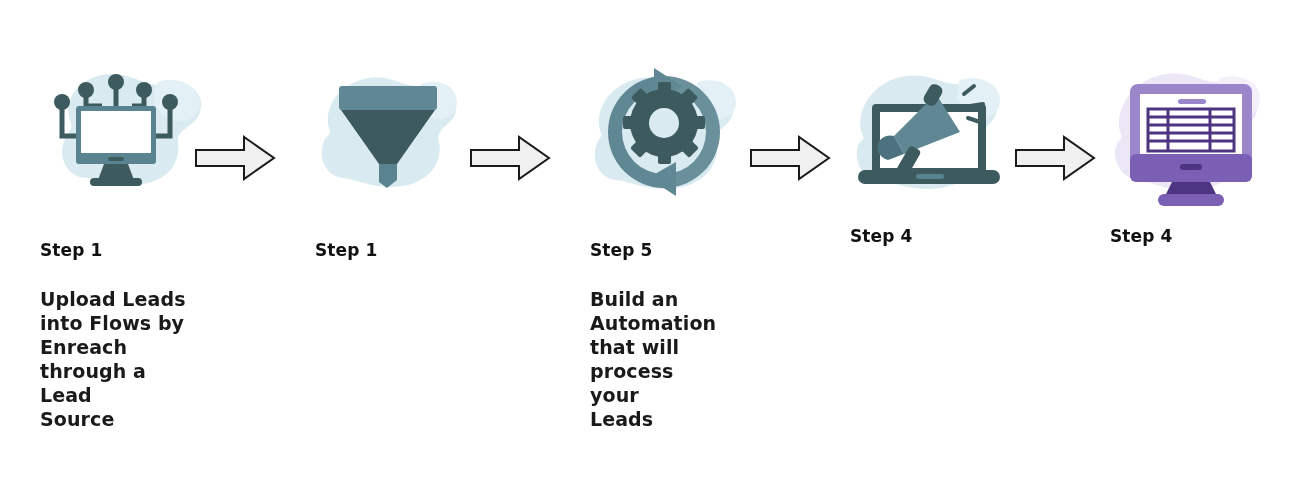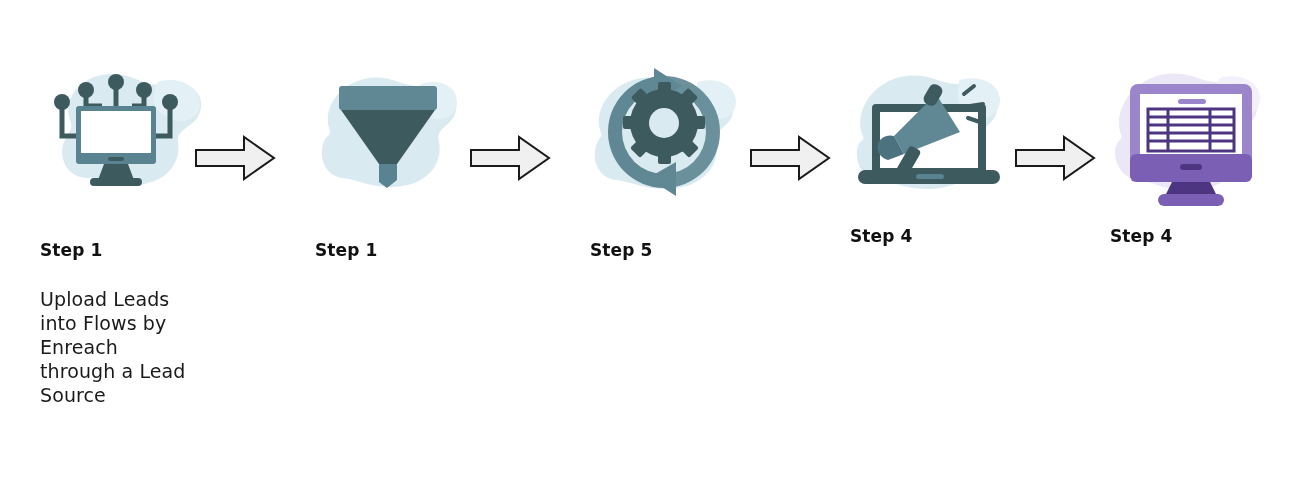--- a/index.html
+++ b/index.html
@@ -59,20 +59,21 @@
   .step-5 .step-title { top: 226px; }
 
   .step-body {
     position: absolute;
     left: 0;
     font-size: 19px;
     line-height: 24px;
     color: #1a1a1a;
     white-space: pre-line;
     letter-spacing: .1px;
+    font-weight: bold;
   }
   .step-1 .step-body,
   .step-2 .step-body,
   .step-3 .step-body { top: 287px; }
   .step-4 .step-body,
   .step-5 .step-body { top: 281px; }
 
   .step-1 .step-body { width: 150px; }
   .step-2 .step-body { width: 140px; }
   .step-3 .step-body { width: 130px; }
@@ -179,20 +180,25 @@
           <rect x="33" y="58" width="16" height="13" rx="2"></rect>
           <rect x="99" y="58" width="16" height="13" rx="2"></rect>
           <rect x="43" y="33" width="14" height="13" rx="2" transform="rotate(-45 50 39)"></rect>
           <rect x="92" y="33" width="14" height="13" rx="2" transform="rotate(45 99 39)"></rect>
           <rect x="43" y="84" width="14" height="13" rx="2" transform="rotate(45 50 90)"></rect>
           <rect x="92" y="84" width="14" height="13" rx="2" transform="rotate(-45 99 90)"></rect>
         </g>
       </svg>
     </div>
     <div class="step-title">Step 5</div>
+    <div class="step-body">Build an
+Automation
+that will
+process your
+Leads</div>
   </div>
 
   <div class="arrow arrow-3">
     <svg width="82" height="48" viewBox="0 0 82 48">
       <path d="M2 16 L50 16 L50 3 L80 24 L50 45 L50 32 L2 32 Z" fill="#f0f0f0" stroke="#1a1a1a" stroke-width="2" stroke-linejoin="miter"></path>
     </svg>
   </div>
 
   <div class="step step-4">
     <div class="icon-wrap">

